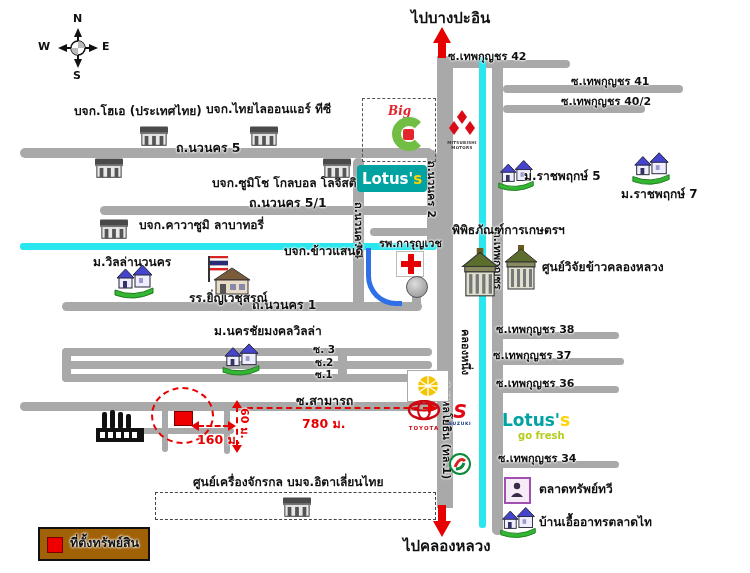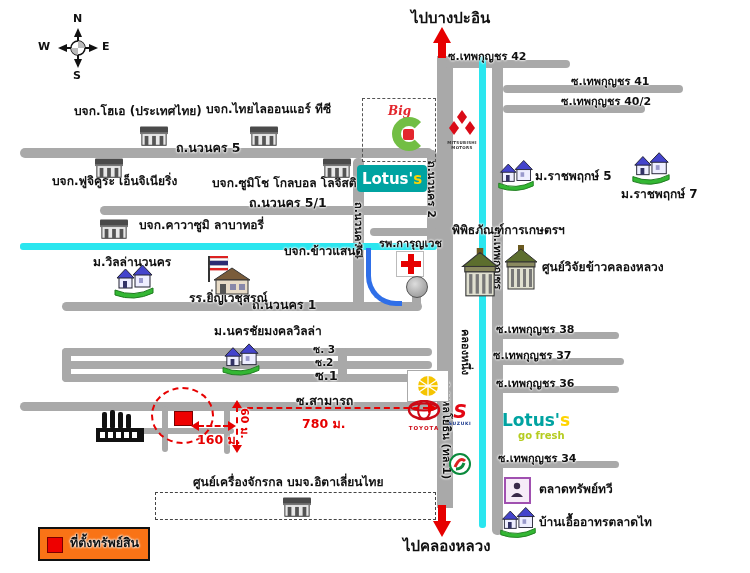--- a/index.html
+++ b/index.html
@@ -13,21 +13,21 @@
        text-shadow:0 0 2px #fff,0 0 2px #fff,0 0 3px #fff}
   .sm{font-size:11px}
   .rd{font-size:12.5px}
   .red{color:#e60000}
   .rot{transform-origin:0 0;transform:rotate(90deg)}
   .dashH{position:absolute;border-top:2px dashed #e60000}
   .dashV{position:absolute;border-left:2px dashed #e60000}
   .tri{position:absolute;width:0;height:0}
   .icon{position:absolute}
   .legendbox{position:absolute;left:38px;top:527px;width:112px;height:34px;
-             border:2px solid #111;background:#f97316}
+             border:2px solid #111;background:#a16207}
   .dashedrect{position:absolute;border:1.6px dashed #555;background:transparent}
   .ramp{position:absolute;border-left:5px solid #2f6fe8;border-bottom:5px solid #2f6fe8;
         border-bottom-left-radius:30px}
   .circle-mark{position:absolute;border:2px dashed #e60000;border-radius:50%}
   .propsq{position:absolute;background:#ee0000;border:1px solid #7a0000}
 </style>
 </head>
 <body>
 
 <div id="map">
@@ -131,36 +131,35 @@
   <span class="lbl" style="left:403px;top:538px;font-size:15px">ไปคลองหลวง</span>
 
   <span class="lbl sm" style="left:448px;top:51px">ซ.เทพกุญชร 42</span>
   <span class="lbl sm" style="left:571px;top:76px">ซ.เทพกุญชร 41</span>
   <span class="lbl sm" style="left:561px;top:96px">ซ.เทพกุญชร 40/2</span>
   <span class="lbl rd" style="left:176px;top:141px">ถ.นวนคร 5</span>
   <span class="lbl rd" style="left:249px;top:196px">ถ.นวนคร 5/1</span>
   <span class="lbl rd" style="left:252px;top:298px">ถ.นวนคร 1</span>
   <span class="lbl sm" style="left:313px;top:343px;font-size:10.5px">ซ. 3</span>
   <span class="lbl sm" style="left:315px;top:356px;font-size:10.5px">ซ.2</span>
-  <span class="lbl sm" style="left:315px;top:369px;font-size:13px">ซ.1</span>
+  <span class="lbl sm" style="left:315px;top:369px;font-size:10px">ซ.1</span>
   <span class="lbl rd" style="left:296px;top:394px">ซ.สามารถ</span>
   <span class="lbl sm" style="left:496px;top:324px">ซ.เทพกุญชร 38</span>
   <span class="lbl sm" style="left:493px;top:350px">ซ.เทพกุญชร 37</span>
   <span class="lbl sm" style="left:496px;top:378px">ซ.เทพกุญชร 36</span>
   <span class="lbl sm" style="left:498px;top:453px">ซ.เทพกุญชร 34</span>
 
   <span class="lbl sm rot" style="left:437px;top:161px;width:74px">ถ.นวนคร 2</span>
   <span class="lbl sm rot" style="left:364px;top:202px;width:70px">ถ.นวนคร 4</span>
   <span class="lbl sm rot" style="left:452px;top:381px;width:110px">ถ.พหลโยธิน (ทล.1)</span>
   <span class="lbl sm rot" style="left:471px;top:329px;width:72px">คลองหนึ่ง</span>
   <span class="lbl sm rot" style="left:503px;top:231px;width:96px">ถ.เทพกุญชร</span>
 
   <span class="lbl" style="left:74px;top:105px">บจก.โฮเอ (ประเทศไทย)</span>
   <span class="lbl" style="left:206px;top:103px">บจก.ไทยไลออนแอร์ ทีซี</span>
-  <span class="lbl" style="left:52px;top:175px">บจก.ฟูจิคูระ เอ็นจิเนียริ่ง</span>
   <span class="lbl" style="left:212px;top:177px">บจก.ซูมิโช โกลบอล โลจิสติกส์</span>
   <span class="lbl" style="left:139px;top:219px">บจก.คาวาซูมิ ลาบาทอรี่</span>
   <span class="lbl" style="left:284px;top:245px">บจก.ข้าวแสนดี</span>
   <span class="lbl" style="left:93px;top:256px">ม.วิลล่านวนคร</span>
   <span class="lbl" style="left:189px;top:292px">รร.ยิ่ญเวชุสรณ์</span>
   <span class="lbl" style="left:214px;top:325px">ม.นครชัยมงคลวิลล่า</span>
 
   <svg class="icon" style="left:140px;top:123px" width="28" height="24" viewBox="0 0 30 24">
       <use href="#sym-store"></use>
     </svg>
@@ -215,21 +214,21 @@
   <div class="icon" style="left:406px;top:276px;width:22px;height:22px;border-radius:50%;background:radial-gradient(circle at 40% 35%,#ddd,#8a8a8a);border:1px solid #555"></div>
 
   <span class="lbl" style="left:452px;top:224px">พิพิธภัณฑ์การเกษตรฯ</span>
   <svg class="icon" style="left:460px;top:248px" width="40" height="50" viewBox="0 0 36 46">
       <use href="#sym-gov"></use>
     </svg>
 
   <svg class="icon" style="left:496px;top:158px" width="40" height="34" viewBox="0 0 44 36">
       <use href="#sym-village"></use>
     </svg>
-  <span class="lbl" style="left:535px;top:170px">ม.ราชพฤกษ์ 5</span>
+  <span class="lbl" style="left:524px;top:170px">ม.ราชพฤกษ์ 5</span>
   <svg class="icon" style="left:630px;top:150px" width="42" height="36" viewBox="0 0 44 36">
       <use href="#sym-village"></use>
     </svg>
   <span class="lbl" style="left:621px;top:188px">ม.ราชพฤกษ์ 7</span>
   <svg class="icon" style="left:503px;top:244px" width="36" height="48" viewBox="0 0 36 46">
       <use href="#sym-gov"></use>
     </svg>
   <span class="lbl" style="left:542px;top:261px">ศูนย์วิจัยข้าวคลองหลวง</span>
 
   <div class="icon" style="left:502px;top:410px">

